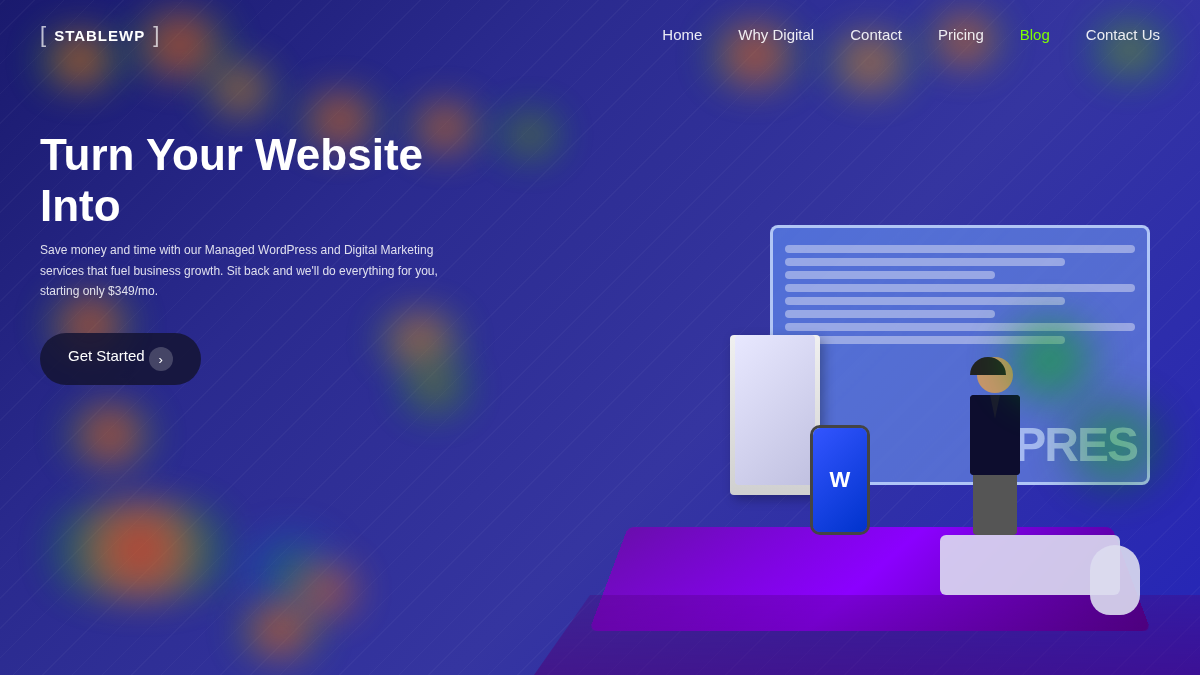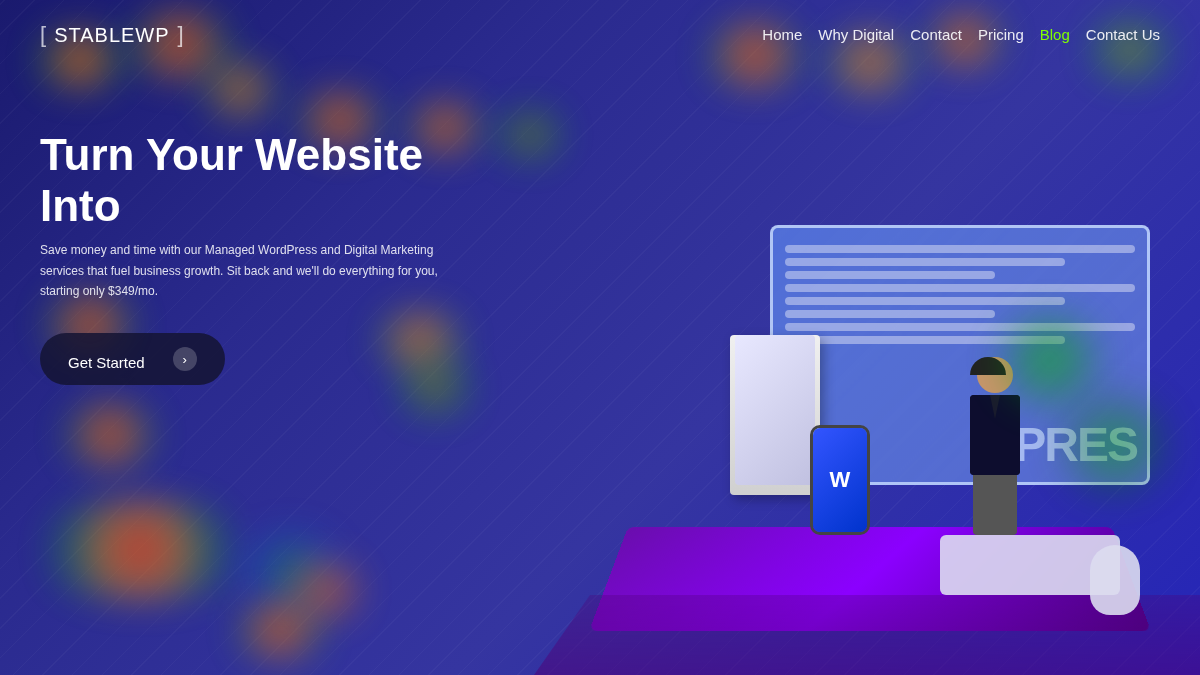--- a/index.html
+++ b/index.html
@@ -64,30 +64,30 @@
     }
 
     .logo-bracket {
       color: rgba(255,255,255,0.7);
       font-size: 22px;
       font-weight: 200;
     }
 
     .logo-text {
       color: #ffffff;
-      font-size: 20px;
-      font-weight: 400;
+      font-size: 15px;
+      font-weight: 700;
       letter-spacing: 1px;
       text-align: center;
     }
 
     .nav-links {
       display: flex;
       align-items: center;
-      gap: 16px;
+      gap: 36px;
       list-style: none;
     }
 
     .nav-links a {
       color: rgba(255,255,255,0.9);
       text-decoration: none;
       font-size: 15px;
       font-weight: 400;
     }
 
@@ -114,22 +114,22 @@
 
     .hero-description {
       color: rgba(255,255,255,0.85);
       font-size: 12px;
       line-height: 1.7;
       margin-bottom: 32px;
     }
 
     .cta-button {
       display: inline-flex;
-      align-items: flex-end;
-      gap: 28px;
+      align-items: flex-start;
+      gap: 4px;
       background: rgba(20,20,50,0.85);
       color: #ffffff;
       padding: 14px 28px;
       border-radius: 40px;
       font-size: 15px;
       font-weight: 500;
       cursor: pointer;
       border: none;
       text-decoration: none;
     }

